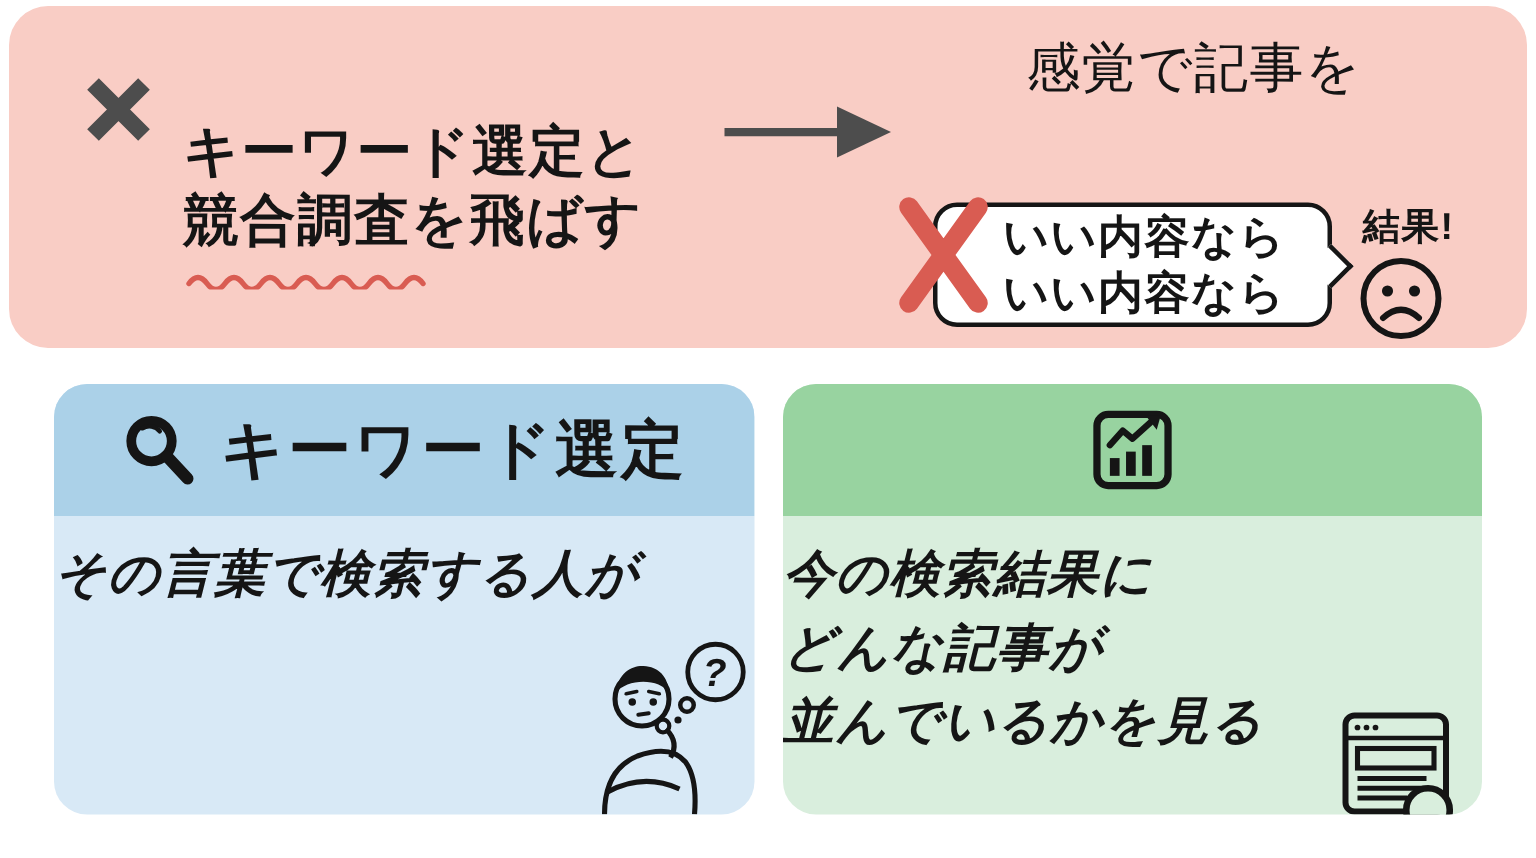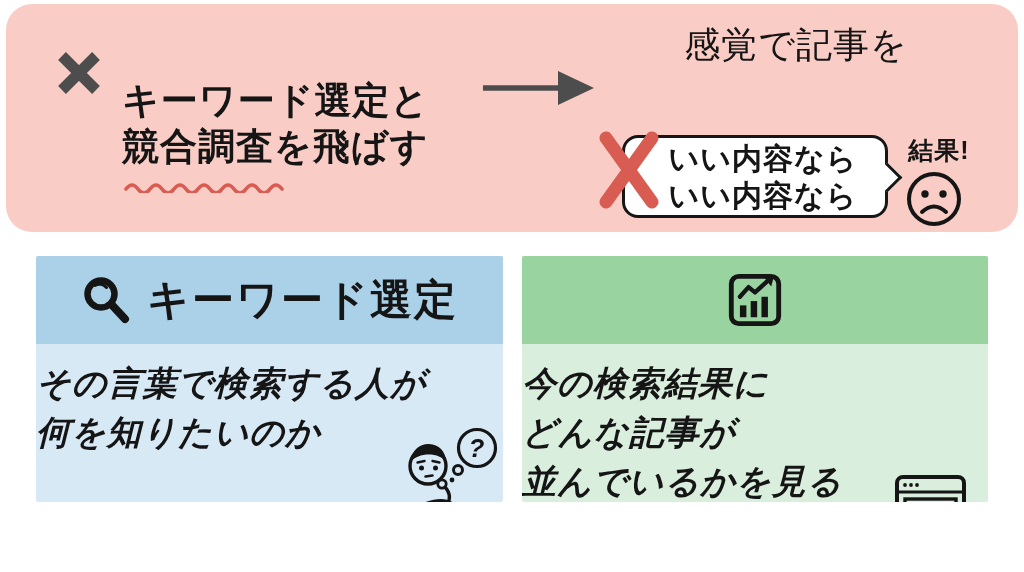--- a/index.html
+++ b/index.html
@@ -51,21 +51,21 @@
     position:absolute;right:-13px;top:29px;width:21px;height:21px;background:#ffffff;
     border-top:3.5px solid #161616;border-right:3.5px solid #161616;
     transform:rotate(45deg);
   }
   .result{position:absolute;left:899px;top:130px;width:68px;text-align:center;}
   .result-label{font-size:25px;font-weight:900;letter-spacing:1px;}
   .result svg{margin-top:3px;}
 
   
   .card{
-    position:absolute;top:256px;height:246px;border-radius:2px;overflow:hidden;
+    position:absolute;top:256px;height:287px;border-radius:22px;overflow:hidden;
   }
   .card-keyword{left:36px;width:467px;background:var(--blue-body);}
   .card-competitor{left:522px;width:466px;background:var(--green-body);}
   .card-header{
     height:88px;display:flex;align-items:center;justify-content:center;gap:16px;
   }
   .card-keyword .card-header{background:var(--blue-header);}
   .card-competitor .card-header{background:var(--green-header);}
   .card-title{font-size:42px;font-weight:900;letter-spacing:2px;}
   .card-body{
@@ -132,21 +132,20 @@
     <header class="card-header">
       <svg width="50" height="52" viewBox="0 0 50 52">
         <circle cx="20" cy="20" r="13.5" stroke="var(--ink)" stroke-width="6.5" fill="none"></circle>
         <path d="M14 11.5 A9 9 0 0 1 25.5 13.5" stroke="var(--ink)" stroke-width="3" fill="none" stroke-linecap="round"></path>
         <line x1="30.5" y1="30.5" x2="44" y2="45" stroke="var(--ink)" stroke-width="8" stroke-linecap="round"></line>
       </svg>
       <h2 class="card-title">キーワード選定</h2>
     </header>
     <div class="card-body">
       <span class="line">その言葉で検索する人が</span>
-      <span class="line">何を知りたいのか</span>
 
       <svg class="thinker" width="104" height="120" viewBox="0 0 104 120">
 
         <circle cx="82" cy="25" r="18.5" stroke="var(--ink)" stroke-width="3.2" fill="none"></circle>
         <text x="82" y="34" text-anchor="middle" font-size="26" font-weight="bold" fill="var(--ink)">?</text>
         <circle cx="63" cy="47" r="4.5" stroke="var(--ink)" stroke-width="3" fill="none"></circle>
         <circle cx="57" cy="57" r="2.4" fill="var(--ink)"></circle>
 
         <circle cx="33" cy="43" r="18" stroke="var(--ink)" stroke-width="3.4" fill="none"></circle>
         <path d="M15.5 39 C17 25 27 20.5 34 21 C44 21.5 50.5 28 51 39 C45 29 23 29 15.5 39 Z" fill="var(--ink)"></path>

